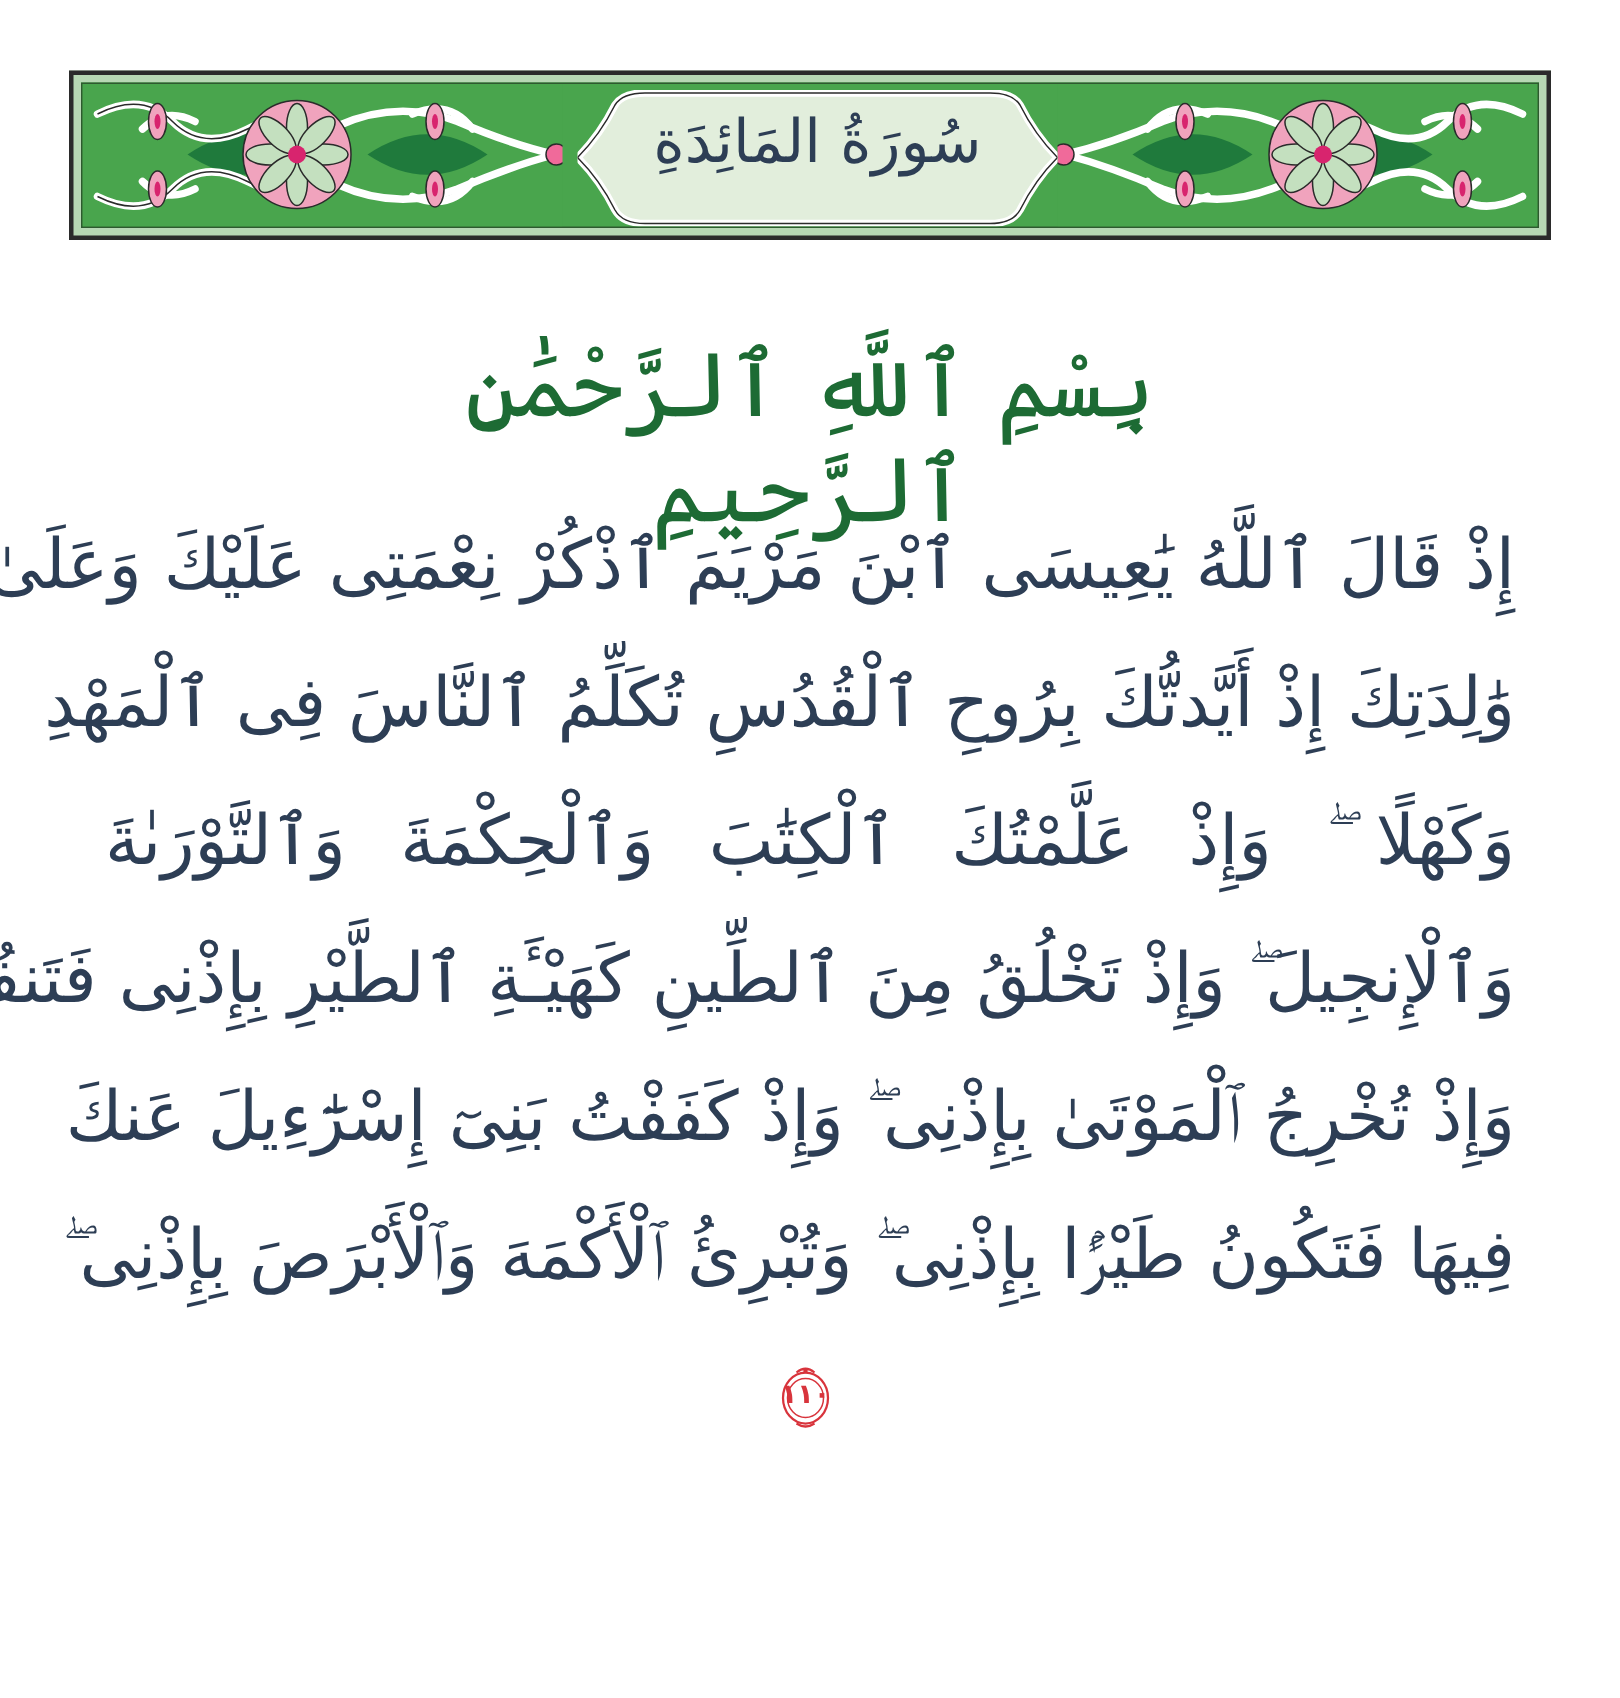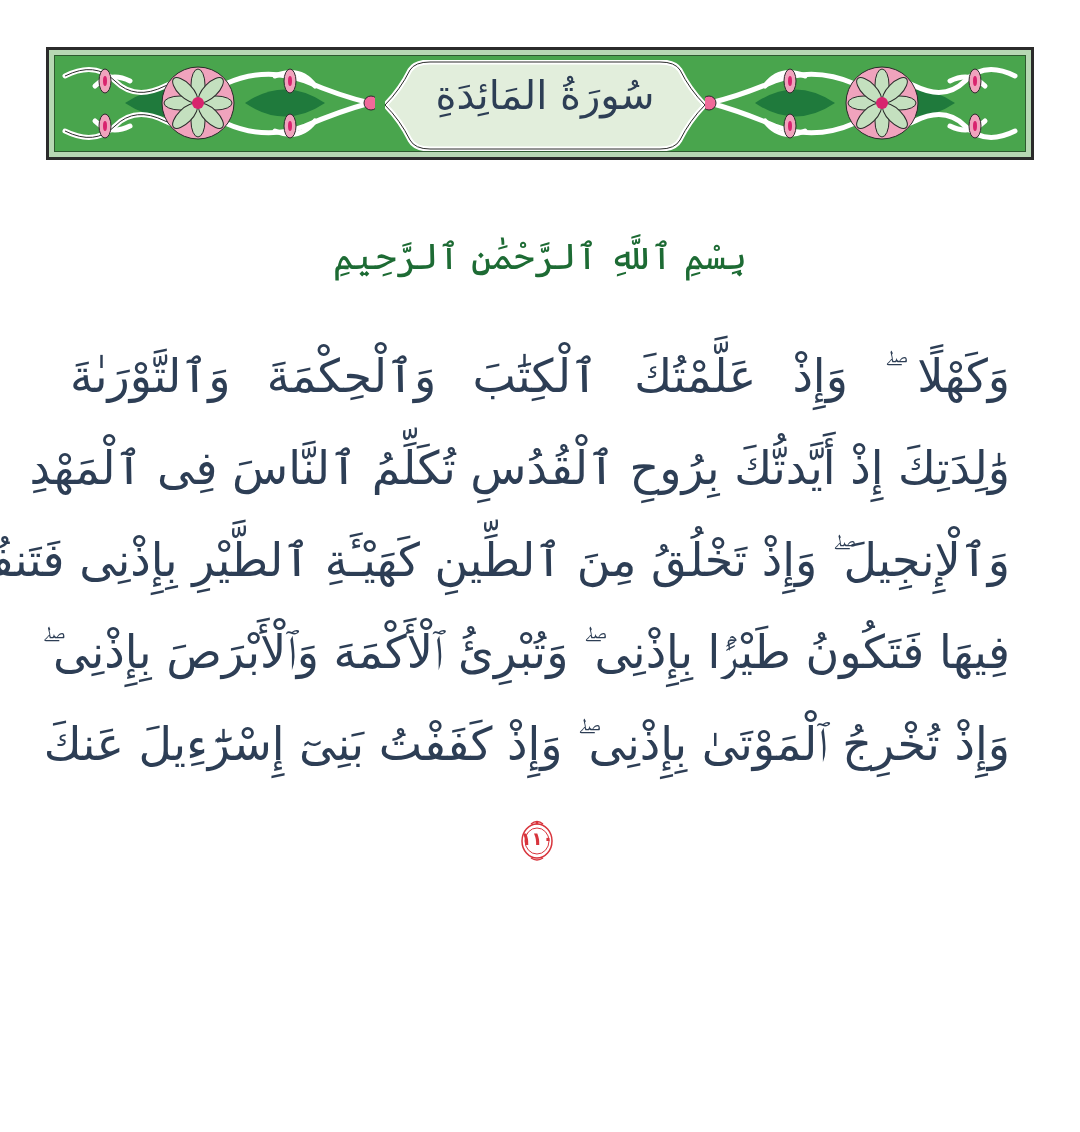--- a/index.html
+++ b/index.html
@@ -21,21 +21,21 @@
     position: absolute; left: 330px; top: 4px; width: 320px; height: 91px;
   }
   .cartouche-title {
     position: absolute; left: 0; right: 0; top: 12px; text-align: center;
     font-family: "DejaVu Sans", sans-serif; font-size: 40px; color: #2d3e55;
     direction: rtl;
   }
 
   .basmala {
     position: absolute; left: 300px; width: 480px; top: 222px; height: 70px;
-    text-align: center; color: #1d6b34; font-size: 36px; direction: rtl;
+    text-align: center; color: #1d6b34; font-size: 60px; direction: rtl;
     font-family: "DejaVu Serif", serif; line-height: 70px;
   }
 
   .verse-block { position: absolute; left: 40px; right: 40px; top: 330px; }
   .verse-line {
     height: 92px; line-height: 92px; text-align: justify; text-align-last: justify;
     direction: rtl; color: #2d3e55; font-size: 46px; white-space: nowrap;
     font-family: "DejaVu Sans", sans-serif; padding: 0 30px; box-sizing: border-box;
   }
   .verse-line.last { text-align: center; text-align-last: center; }
@@ -150,25 +150,26 @@
       </svg>
       <div class="cartouche-title">سُورَةُ المَائِدَةِ</div>
     </div>
 
   </div>
 </div>
 
 <div class="basmala">بِسْمِ ٱللَّهِ ٱلرَّحْمَٰنِ ٱلرَّحِيمِ</div>
 
 <div class="verse-block">
+  <div class="verse-line">إِذْ قَالَ ٱللَّهُ يَٰعِيسَى ٱبْنَ مَرْيَمَ ٱذْكُرْ نِعْمَتِى عَلَيْكَ وَعَلَىٰ</div>
+  <div class="verse-line">وَٰلِدَتِكَ إِذْ أَيَّدتُّكَ بِرُوحِ ٱلْقُدُسِ تُكَلِّمُ ٱلنَّاسَ فِى ٱلْمَهْدِ</div>
   <div class="verse-line">وَكَهْلًا ۖ وَإِذْ عَلَّمْتُكَ ٱلْكِتَٰبَ وَٱلْحِكْمَةَ وَٱلتَّوْرَىٰةَ</div>
-  <div class="verse-line">وَٰلِدَتِكَ إِذْ أَيَّدتُّكَ بِرُوحِ ٱلْقُدُسِ تُكَلِّمُ ٱلنَّاسَ فِى ٱلْمَهْدِ</div>
   <div class="verse-line">وَٱلْإِنجِيلَ ۖ وَإِذْ تَخْلُقُ مِنَ ٱلطِّينِ كَهَيْـَٔةِ ٱلطَّيْرِ بِإِذْنِى فَتَنفُخُ</div>
+  <div class="verse-line">وَإِذْ تُخْرِجُ ٱلْمَوْتَىٰ بِإِذْنِى ۖ وَإِذْ كَفَفْتُ بَنِىٓ إِسْرَٰٓءِيلَ عَنكَ</div>
   <div class="verse-line">فِيهَا فَتَكُونُ طَيْرًۢا بِإِذْنِى ۖ وَتُبْرِئُ ٱلْأَكْمَهَ وَٱلْأَبْرَصَ بِإِذْنِى ۖ</div>
-  <div class="verse-line">وَإِذْ تُخْرِجُ ٱلْمَوْتَىٰ بِإِذْنِى ۖ وَإِذْ كَفَفْتُ بَنِىٓ إِسْرَٰٓءِيلَ عَنكَ</div>
   <div class="verse-line last">
     <span class="ayah-marker">
       <svg width="36" height="42" viewBox="0 0 36 42">
         <ellipse cx="18" cy="22" rx="15" ry="17" fill="#ffffff" stroke="#d8343c" stroke-width="1.5"></ellipse>
         <ellipse cx="18" cy="22" rx="12" ry="13" fill="none" stroke="#d8343c" stroke-width="1"></ellipse>
         <path d="M12 5 Q18 0 24 5" fill="none" stroke="#d8343c" stroke-width="1.5"></path>
         <path d="M12 39 Q18 43 24 39" fill="none" stroke="#d8343c" stroke-width="1.5"></path>
         <circle cx="18" cy="4" r="1.5" fill="#d8343c"></circle>
       </svg>
       <span class="ayah-number">١١٠</span>

